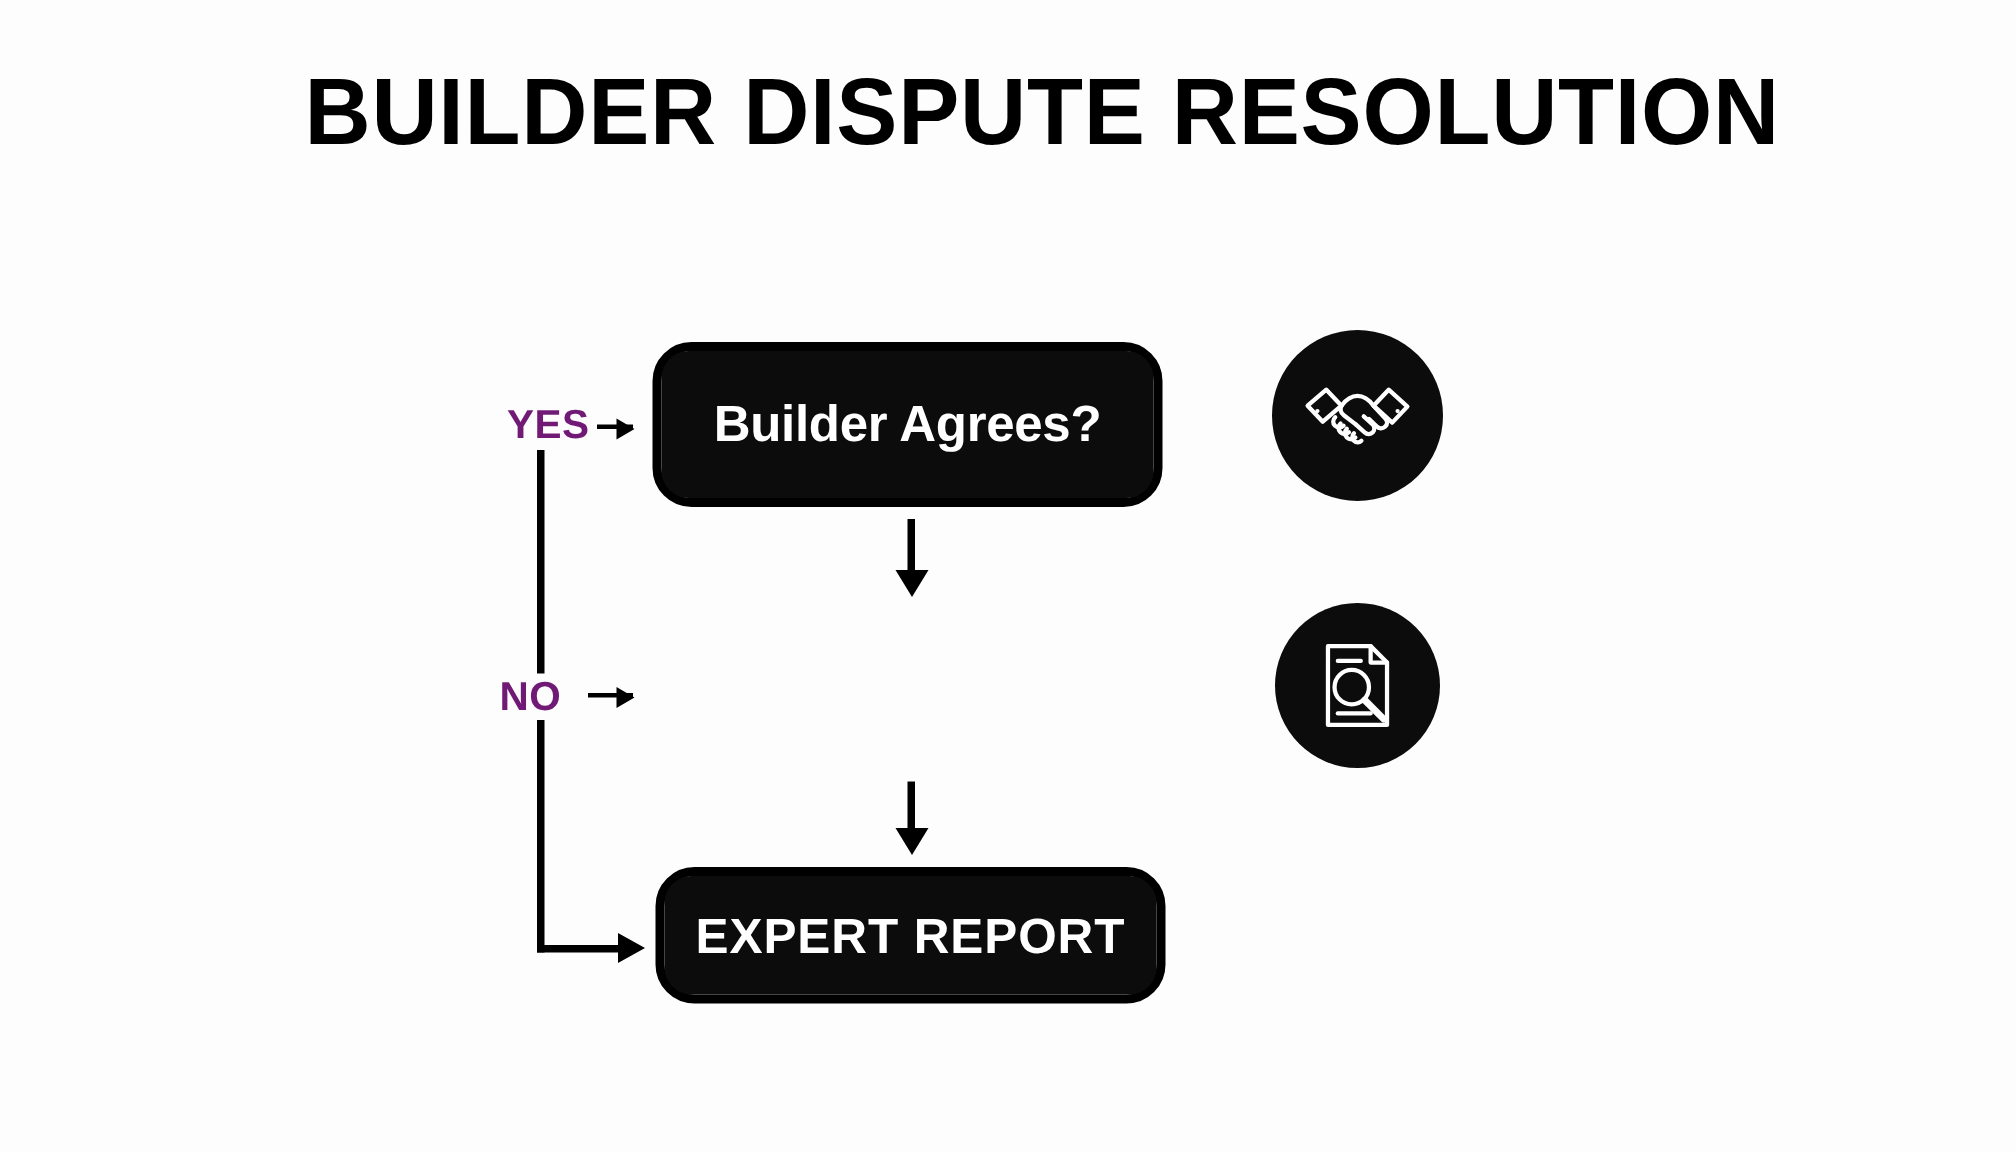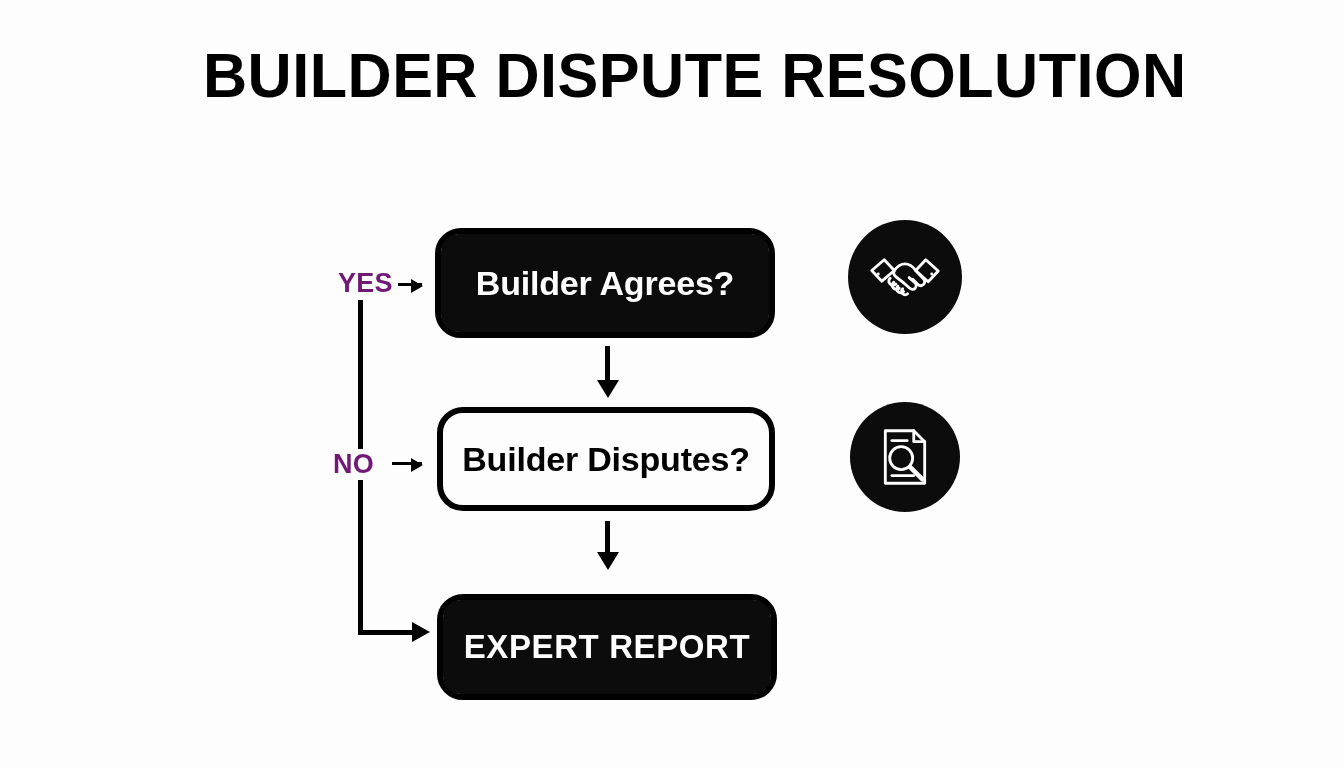--- a/index.html
+++ b/index.html
@@ -73,21 +73,21 @@
   .node.filled .label {
     color: #ffffff;
   }
   .node .label.caps {
     font-size: 33px;
     letter-spacing: 0.6px;
   }
 
   #node-agrees   { left: 435px; top: 228px; width: 340px; height: 110px; }
   #node-disputes { left: 437px; top: 407px; width: 338px; height: 104px; }
-  #node-report   { left: 437px; top: 578px; width: 340px; height: 106px; margin-top: 16px; }
+  #node-report   { left: 437px; top: 578px; width: 340px; height: 91px; }
 
   
   .branch-label {
     position: absolute;
     font-size: 27px;
     font-weight: bold;
     color: #701a75;
     letter-spacing: 0.3px;
     white-space: nowrap;
     z-index: 5;
@@ -197,25 +197,20 @@
 
   <div class="vline" id="arrow2-line"></div>
   <div class="vhead" id="arrow2-head"></div>
 
   <div class="node filled" id="node-agrees">
     <div class="inner">
       <span class="label">Builder Agrees?</span>
     </div>
   </div>
 
-  <div class="node" id="node-disputes">
-    <div class="inner">
-      <span class="label">Builder Disputes?</span>
-    </div>
-  </div>
 
   <div class="node filled" id="node-report">
     <div class="inner">
       <span class="label caps">EXPERT REPORT</span>
     </div>
   </div>
 
   <div class="icon-badge" id="icon-handshake">
     <svg width="76" height="76" viewBox="0 0 64 64" fill="none" stroke="#ffffff" stroke-width="2.4" stroke-linecap="round" stroke-linejoin="round">
 

